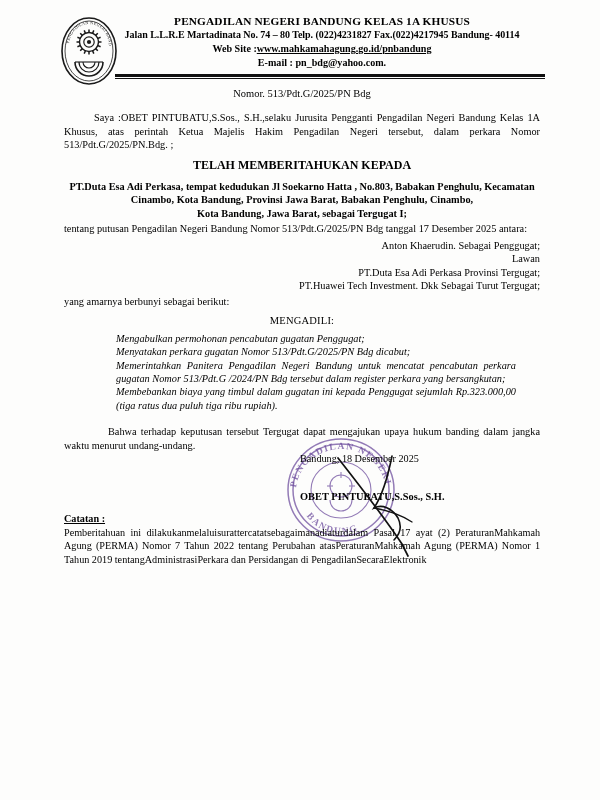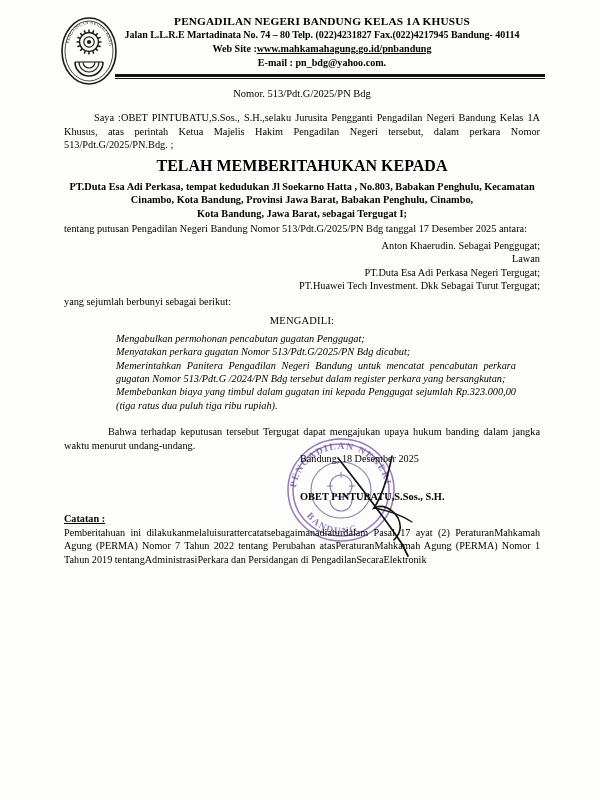--- a/index.html
+++ b/index.html
@@ -113,21 +113,21 @@
   .para {
     text-align: justify;
     margin-top: 11px;
     text-justify: inter-word;
   }
   .para.indent { text-indent: 30px; }
 
   .center-head {
     text-align: center;
     font-weight: bold;
-    font-size: 16px;
+    font-size: 12px;
     margin-top: 7px;
   }
 
   .block-indent {
     margin-top: 8px;
     text-align: justify;
   }
   .addr {
     font-weight: bold;
     text-align: justify;
@@ -295,25 +295,25 @@
       <div class="addr" style="text-align:left;">PT.Duta Esa Adi Perkasa, tempat kedudukan Jl Soekarno Hatta , No.803, Babakan Penghulu, Kecamatan</div>
       <div class="addr" style="text-align:right;">Cinambo, Kota Bandung, Provinsi Jawa Barat, Babakan Penghulu, Cinambo,</div>
       <div class="addr" style="text-align:center;">Kota Bandung, Jawa Barat, sebagai  Tergugat I;</div>
     </div>
 
     <div class="para" style="margin-top:2px;">tentang putusan Pengadilan Negeri Bandung Nomor 513/Pdt.G/2025/PN Bdg tanggal 17 Desember 2025 antara:</div>
 
     <div class="party-list">
       <div>Anton Khaerudin. Sebagai  Penggugat;</div>
       <div>Lawan</div>
-      <div>PT.Duta Esa Adi Perkasa Negeri  Tergugat;</div>
+      <div>PT.Duta Esa Adi Perkasa Provinsi  Tergugat;</div>
       <div>PT.Huawei Tech Investment. Dkk Sebagai  Turut Tergugat;</div>
     </div>
 
-    <div class="para" style="margin-top:2px;">yang sejumlah berbunyi sebagai berikut:</div>
+    <div class="para" style="margin-top:2px;">yang amarnya berbunyi sebagai berikut:</div>
 
     <div class="mengadili">MENGADILI:</div>
 
     <div class="ruling">
       <div>Mengabulkan permohonan pencabutan gugatan  Penggugat;</div>
       <div>Menyatakan perkara gugatan Nomor 513/Pdt.G/2025/PN Bdg dicabut;</div>
       <div>Memerintahkan Panitera Pengadilan Negeri Bandung untuk mencatat pencabutan perkara gugatan Nomor 513/Pdt.G /2024/PN Bdg tersebut dalam register perkara yang bersangkutan;</div>
       <div>Membebankan biaya yang timbul dalam gugatan ini kepada Penggugat sejumlah Rp.323.000,00 (tiga ratus dua puluh tiga ribu rupiah).</div>
     </div>
 

